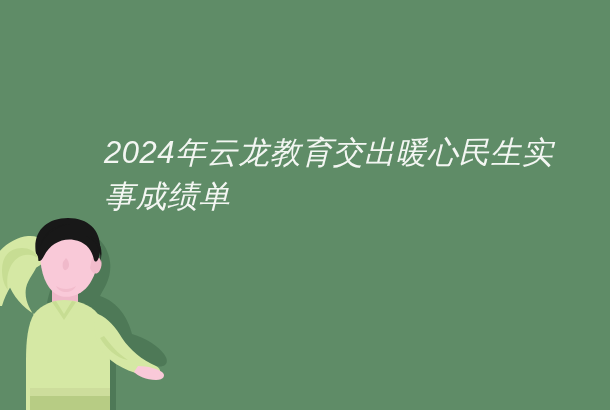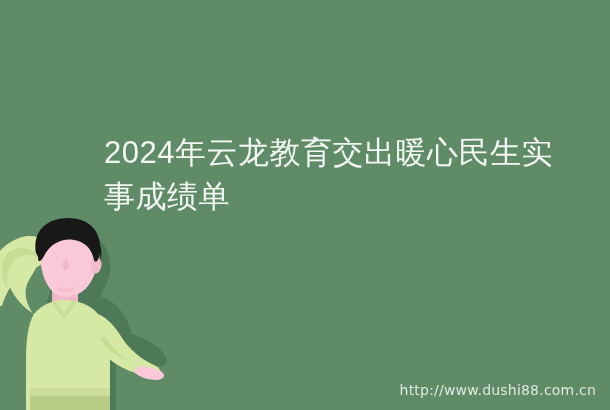--- a/index.html
+++ b/index.html
@@ -32,20 +32,21 @@
     left: 104px;
     top: 131px;
     width: 450px;
     color: #f3f6f2;
     font-size: 31px;
     line-height: 44px;
     letter-spacing: 0.5px;
     font-weight: 400;
     white-space: pre-wrap;
     text-rendering: optimizeLegibility;
+    font-style: italic;
   }
 
   
   .watermark {
     position: absolute;
     right: 14px;
     bottom: 12px;
     color: rgba(255, 255, 255, 0.80);
     font-size: 14px;
     letter-spacing: 0.2px;
@@ -145,15 +146,14 @@
 
       <path d="M 52 92 L 64 110 L 76 92 L 72 91 L 64 104 L 56 91 Z" fill="#c7dd93"></path>
 
       <path d="M 30 178 L 110 178 L 110 200 L 30 200 Z" fill="#b7cc84"></path>
       <path d="M 30 178 L 110 178 L 110 186 L 30 186 Z" fill="#cddd9c"></path>
     </g>
   </svg>
 
   <div class="headline">2024年云龙教育交出暖心民生实事成绩单</div>
 
-  <div class="watermark">http://www.dushi88.com.cn</div>
 
 </div>
 
 </body></html>

